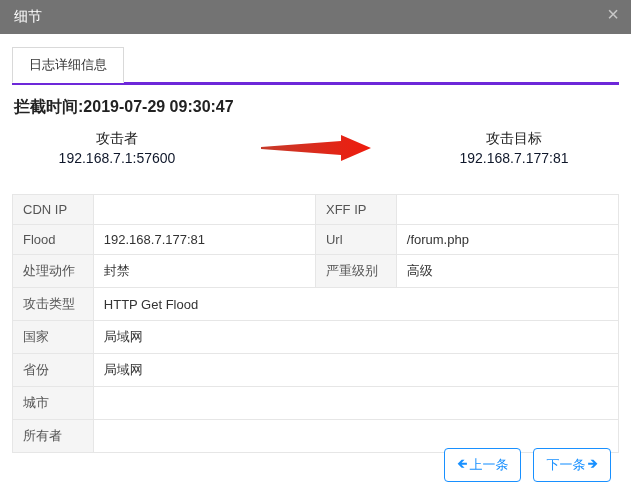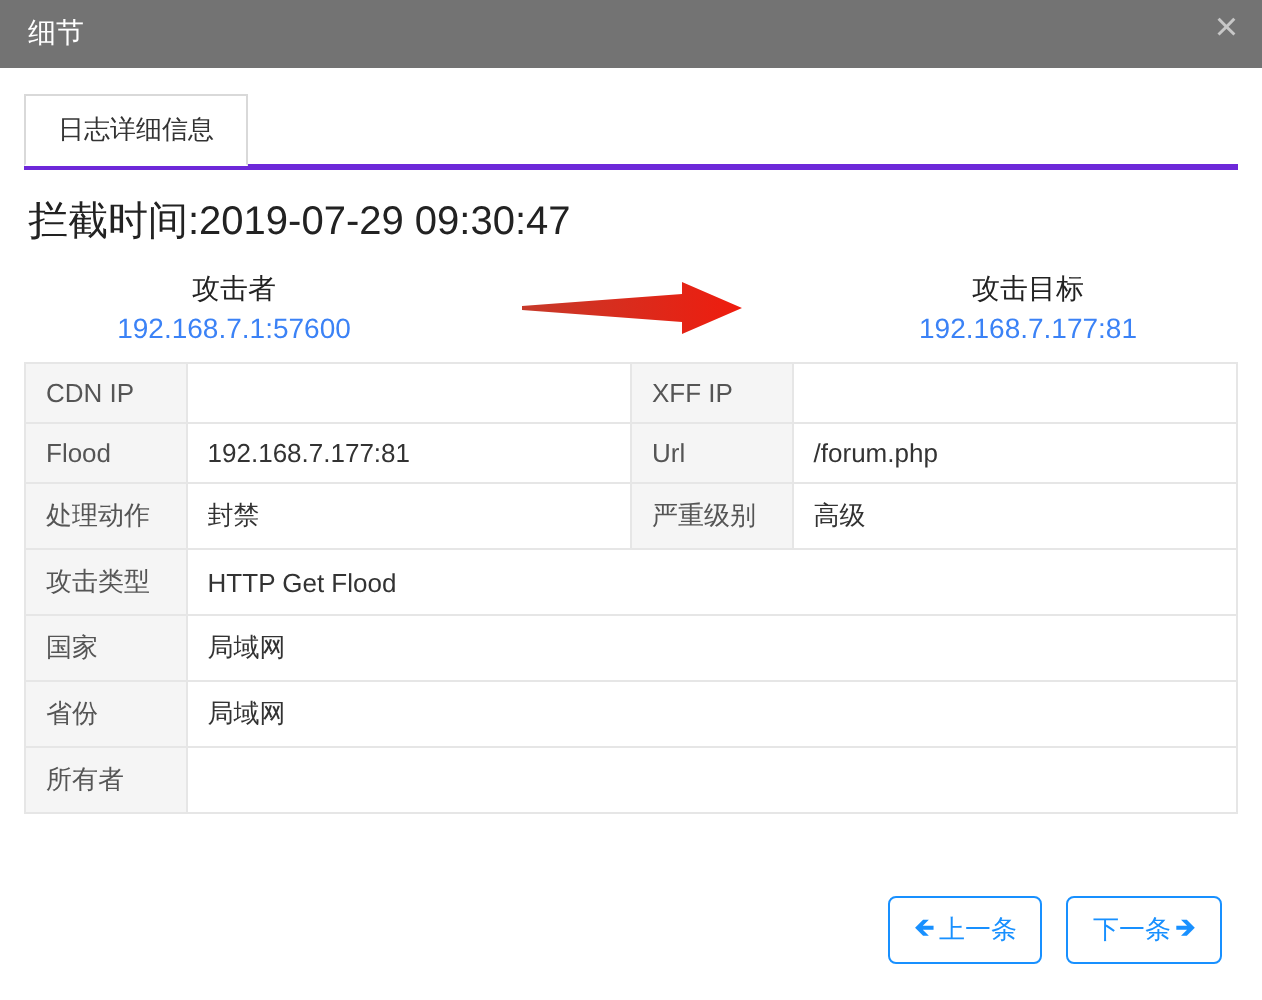--- a/index.html
+++ b/index.html
@@ -36,42 +36,42 @@
     border: 1px solid #d9d9d9;
     border-bottom: 1px solid #fff;
     background: #fff;
     padding: 8px 16px;
     font-size: 13px;
     color: #333;
     position: relative;
     top: 1px;
   }
   .block-title {
-    font-size: 20px;
-    font-weight: normal;
+    font-size: 16px;
+    font-weight: bold;
     color: #222;
     margin: 12px 2px 10px 2px;
   }
   .flow-row {
     display: flex;
     align-items: center;
     justify-content: flex-start;
     padding: 2px 20px 8px 20px;
   }
   .side {
     text-align: center;
     min-width: 170px;
   }
   .side-label { font-size: 14px; color: #222; }
-  .side-value { font-size: 14px; color: #3b82f6; margin-top: 2px; }
+  .side-value { font-size: 14px; color: #0f172a; margin-top: 2px; }
   .arrow-wrap { flex: 1; display: flex; justify-content: center; }
   table.info {
     width: 100%;
     border-collapse: collapse;
-    margin-top: 1px;
+    margin-top: 20px;
   }
   table.info td {
     border: 1px solid #e6e6e6;
     padding: 7px 10px;
     font-size: 13px;
     color: #333;
     height: 20px;
   }
   table.info td.label {
     background: #f5f5f5;
@@ -168,20 +168,24 @@
     </tr>
     <tr>
       <td class="label">国家</td>
       <td class="value" colspan="3">局域网</td>
     </tr>
     <tr>
       <td class="label">省份</td>
       <td class="value" colspan="3">局域网</td>
     </tr>
     <tr>
+      <td class="label">城市</td>
+      <td class="value" colspan="3"></td>
+    </tr>
+    <tr>
       <td class="label">所有者</td>
       <td class="value" colspan="3"></td>
     </tr>
   </tbody>
     </table>
 
 </div>
 
 <div class="footer">
   <button class="btn">

